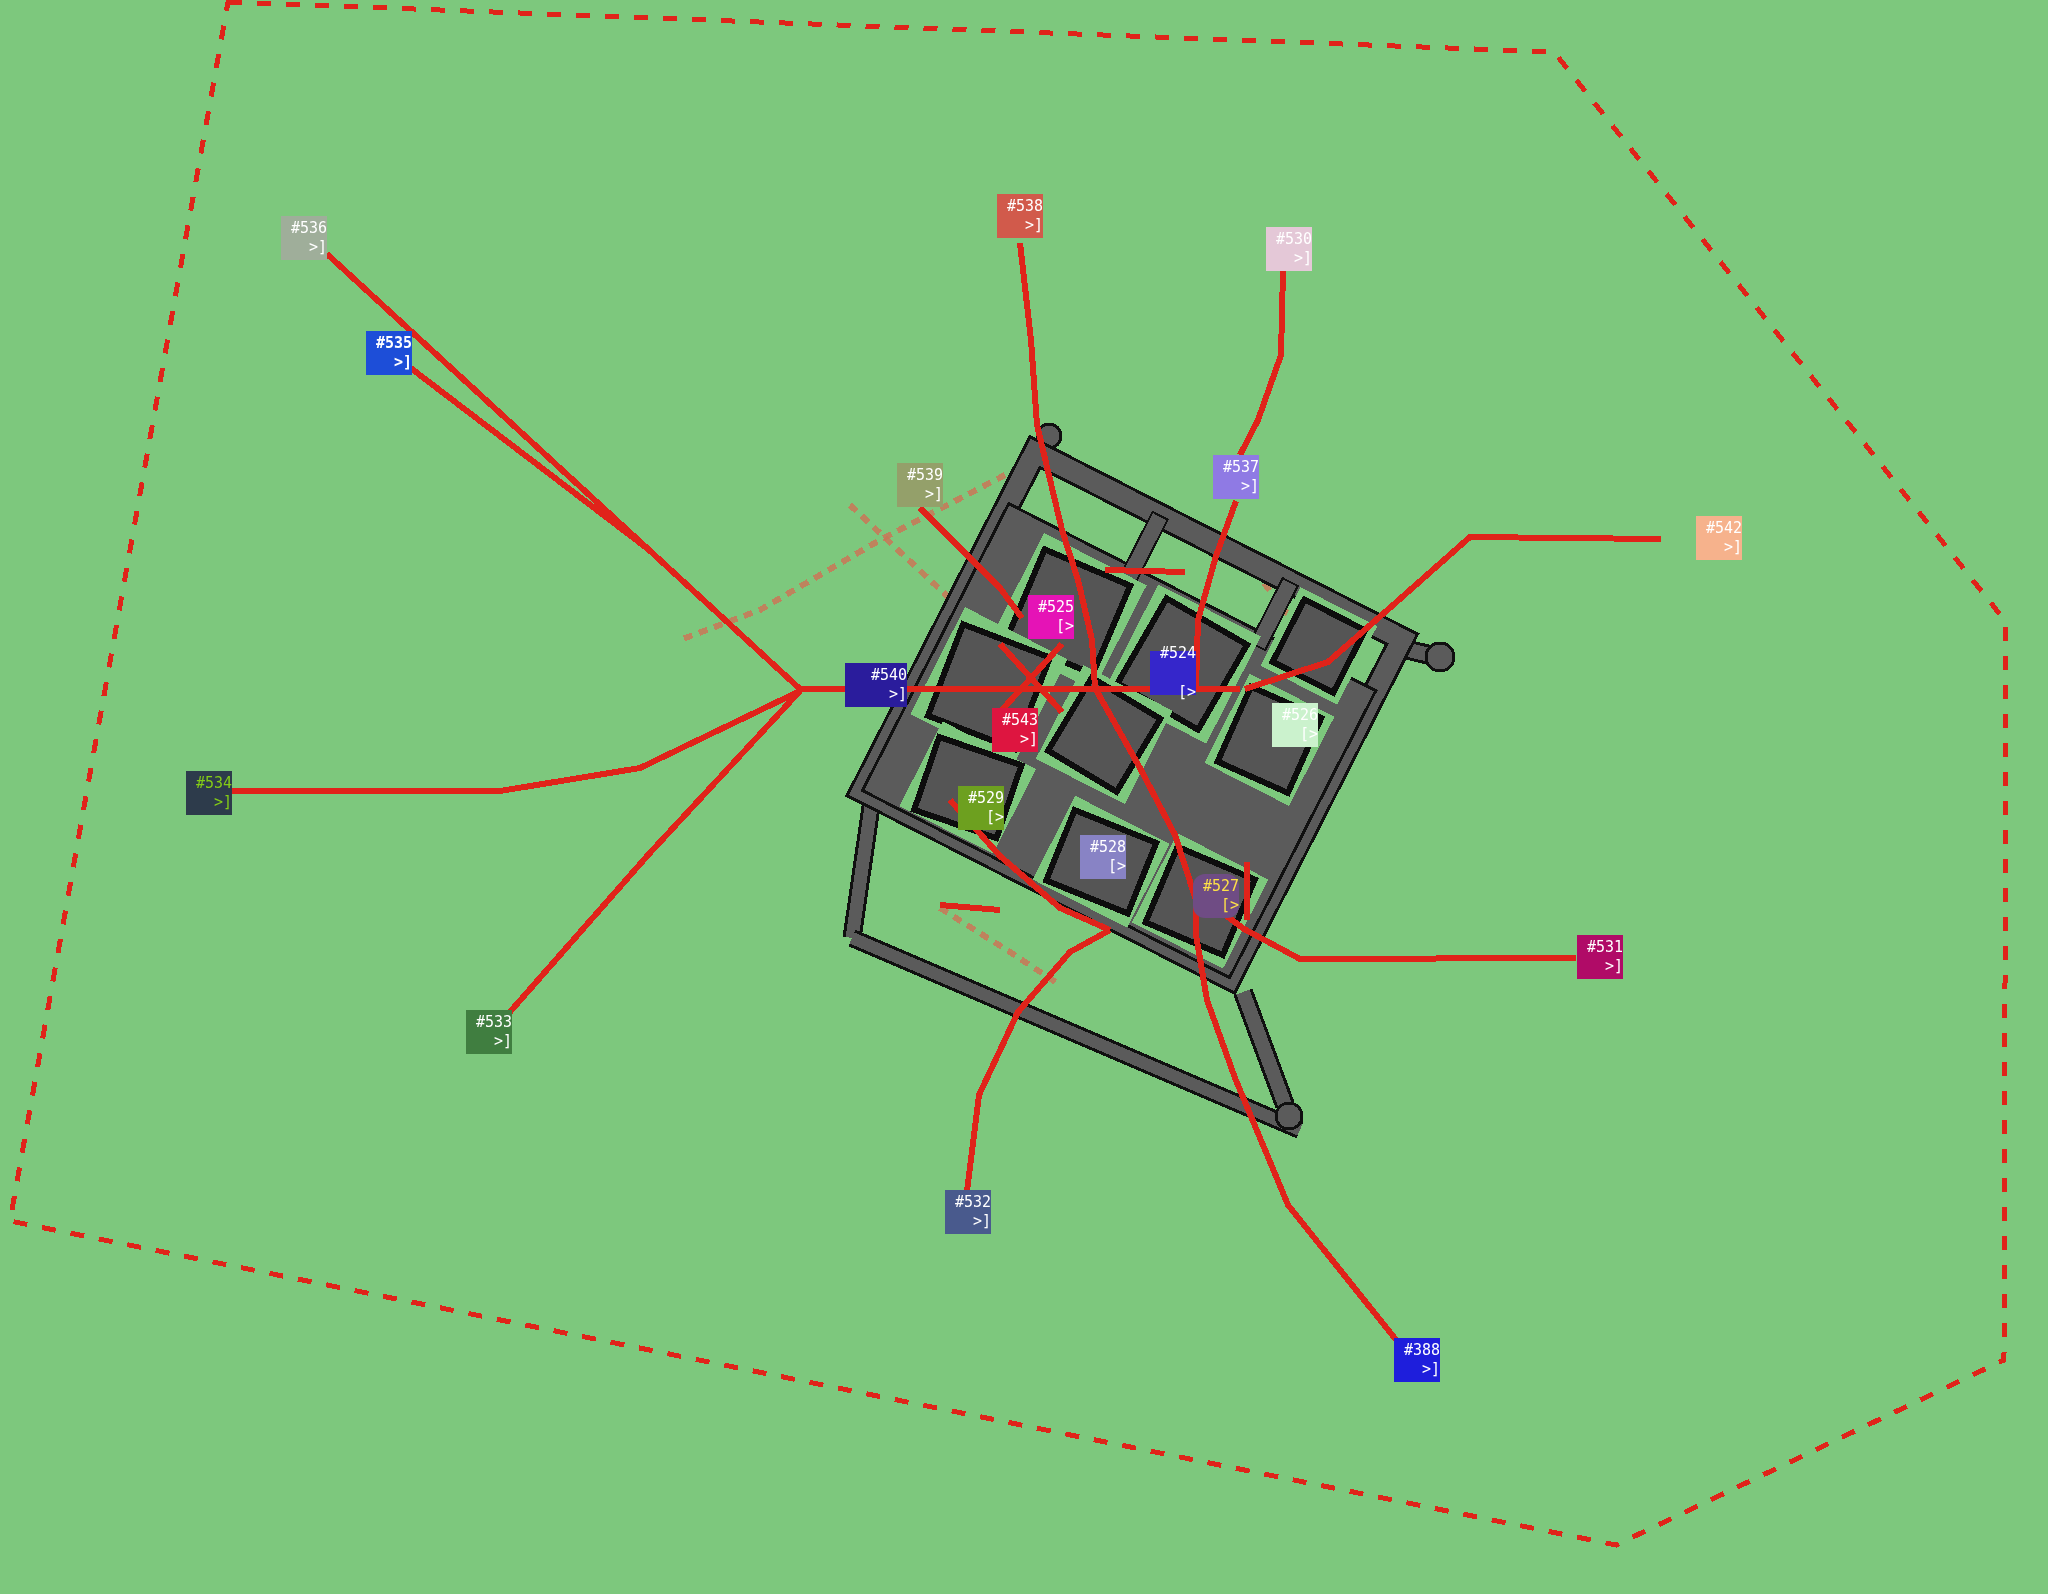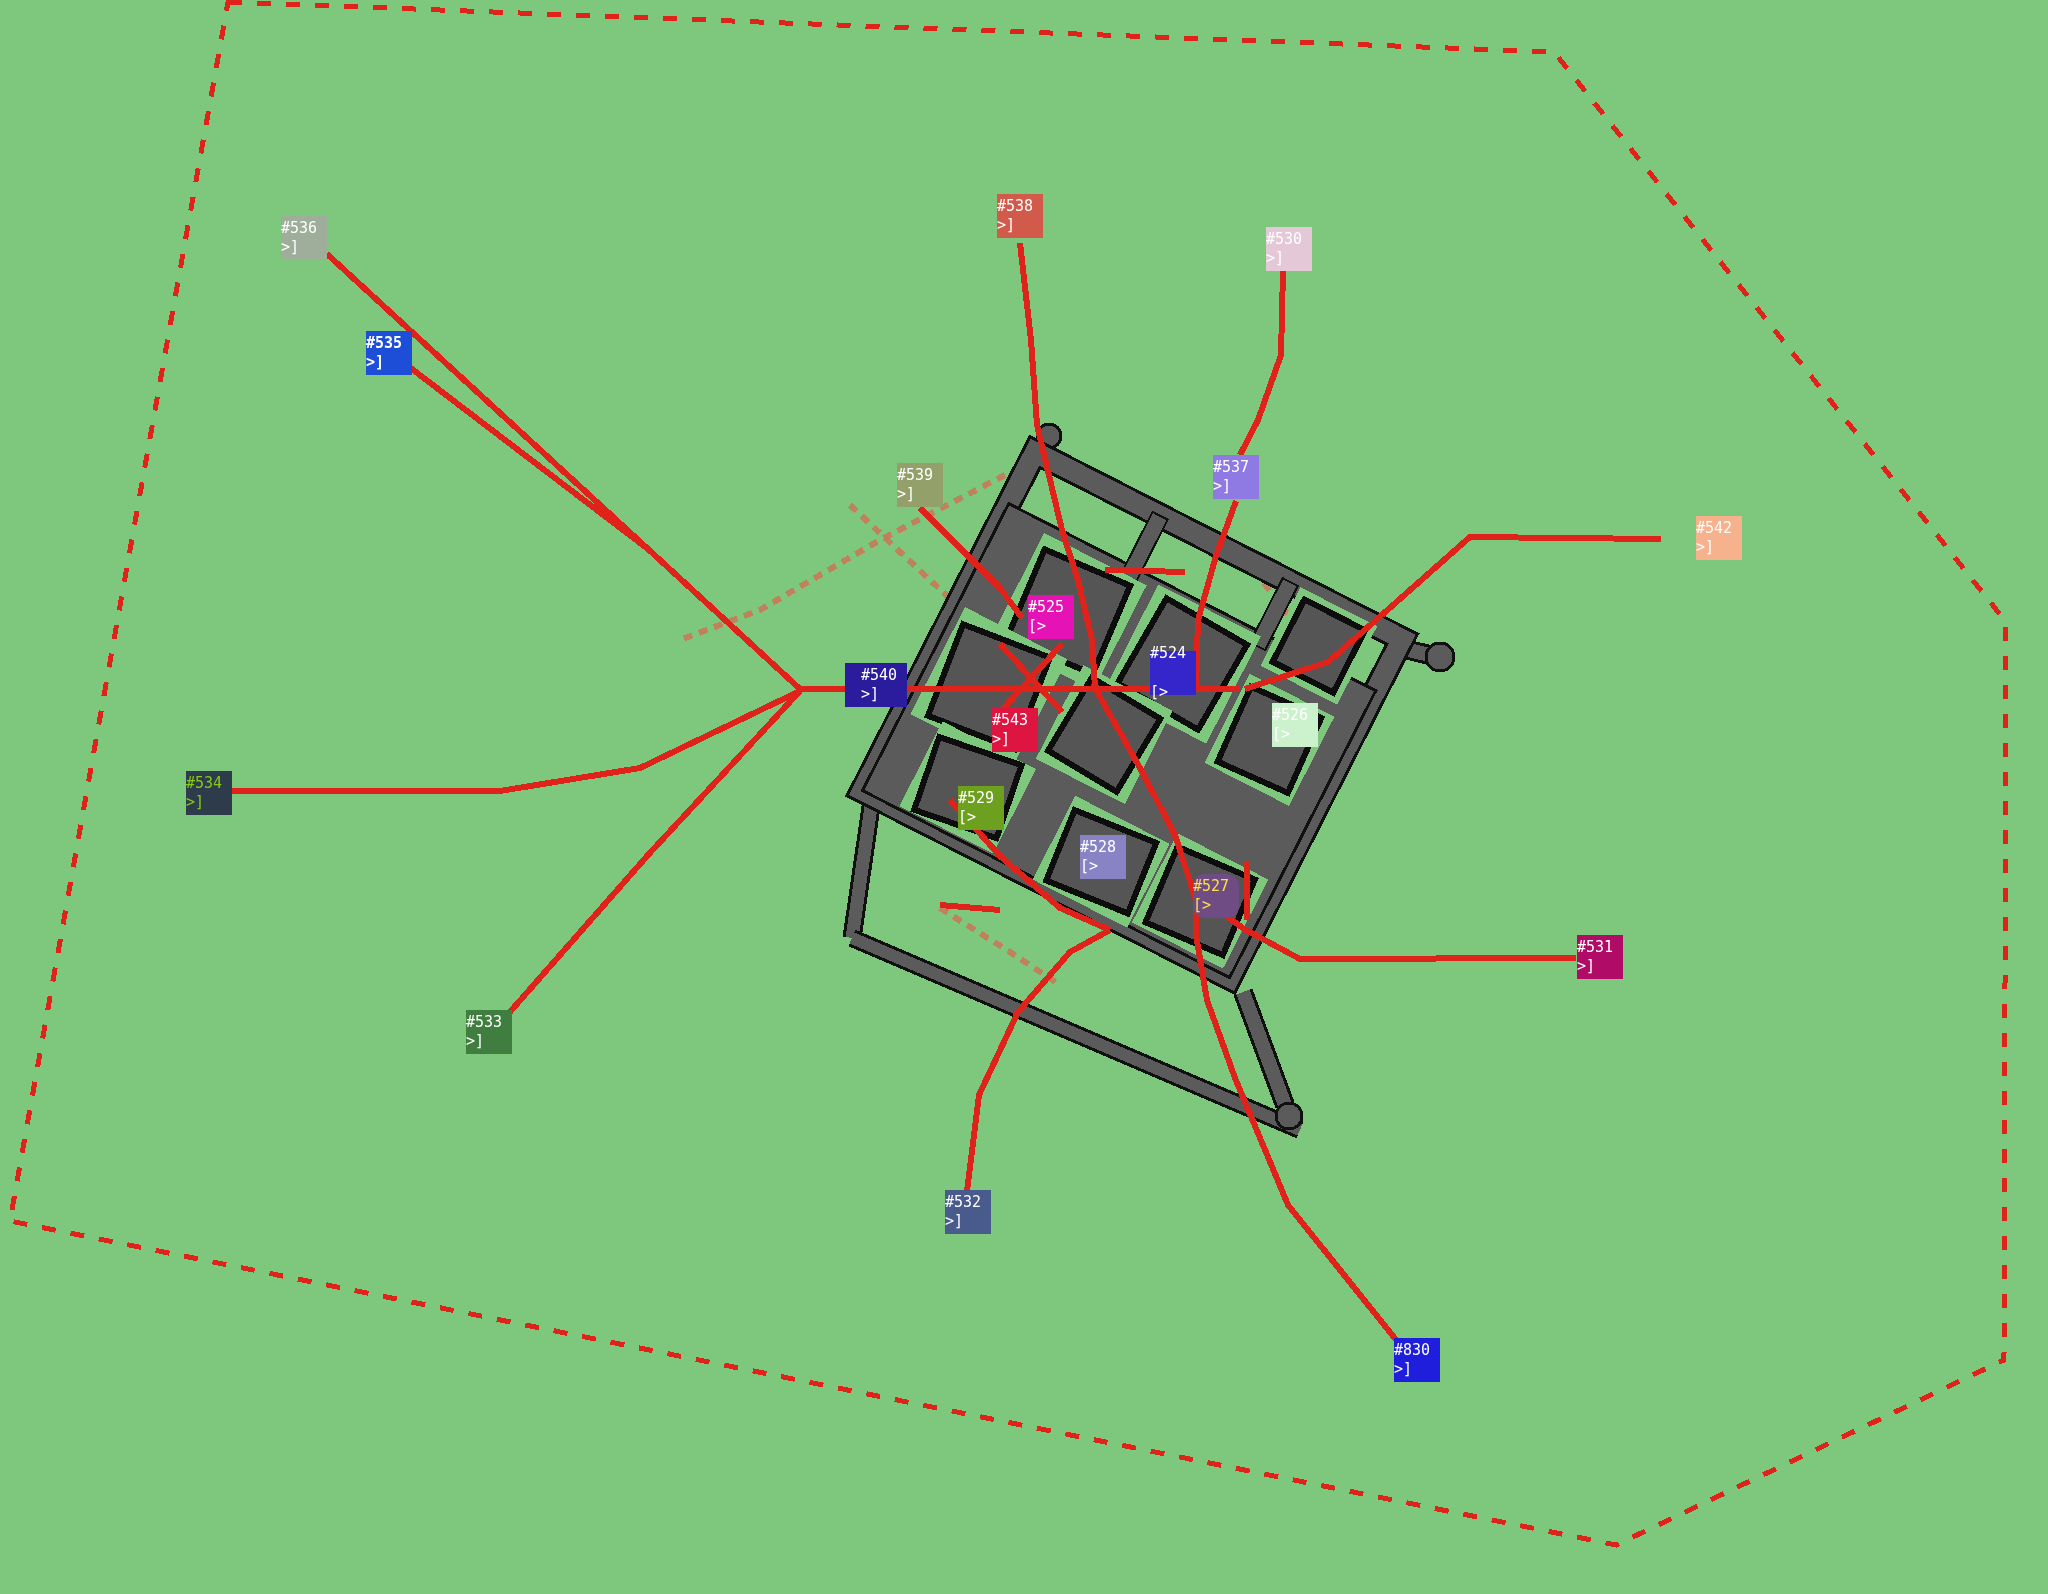--- a/index.html
+++ b/index.html
@@ -1,19 +1,19 @@
 <!DOCTYPE html>
 <html><head>
 <meta charset="utf-8">
 <style>
   html,body{margin:0;padding:0;background:#7dc87d;}
   #world{position:relative;width:2048px;height:1594px;overflow:hidden;
          font-family:"DejaVu Sans Mono","Liberation Mono",monospace;}
   #map-svg{position:absolute;left:0;top:0;}
-  .marker{position:absolute;display:flex;flex-direction:column;align-items:flex-start;
+  .marker{position:absolute;display:flex;flex-direction:column;align-items:flex-end;
           justify-content:center;width:46px;height:44px;color:#fff;
           font-size:15px;line-height:19px;text-align:center;cursor:pointer;
           box-shadow:0 0 0 0 transparent;}
   .marker span{display:block;white-space:nowrap;}
 </style>
 </head>
 <body>
 
 <div id="world">
   <svg id="map-svg" width="2048" height="1594" viewBox="0 0 2048 1594" shape-rendering="crispEdges">
@@ -152,17 +152,17 @@
       </div>
       <div class="marker" style="left: 466px; top: 1010px; background: rgb(64, 126, 64); color: rgb(255, 255, 255);">
         <span>#533</span>
         <span>&gt;]</span>
       </div>
       <div class="marker" style="left: 945px; top: 1190px; background: rgb(73, 90, 141); color: rgb(255, 255, 255);">
         <span>#532</span>
         <span>&gt;]</span>
       </div>
       <div class="marker" style="left: 1394px; top: 1338px; background: rgb(30, 30, 220); color: rgb(255, 255, 255);">
-        <span>#830</span>
+        <span>#388</span>
         <span>&gt;]</span>
       </div>
     </div>
 </div>
 
 </body></html>

